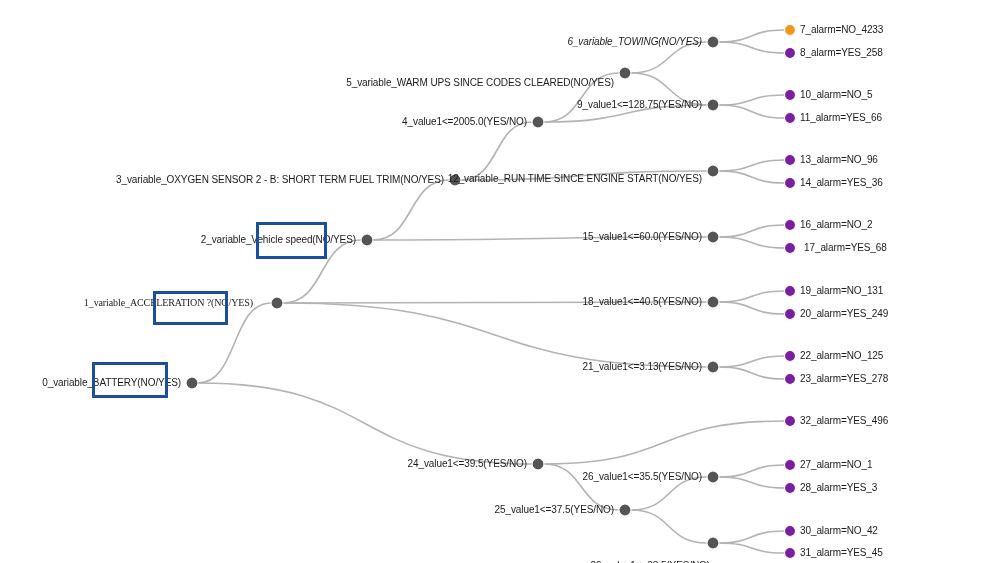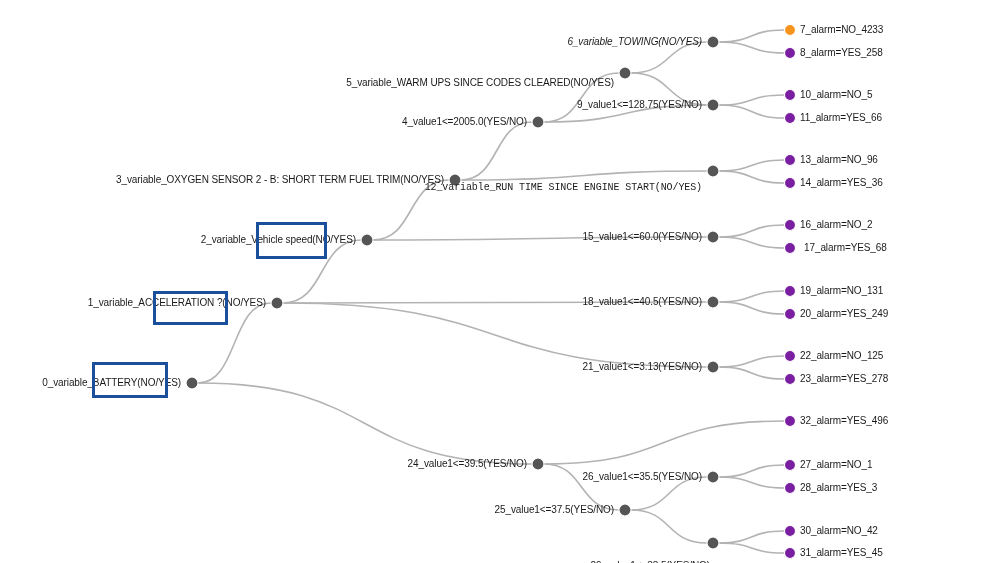--- a/index.html
+++ b/index.html
@@ -140,32 +140,32 @@
         <circle cx="790" cy="488" r="5.5" class="node-circle-leaf-purple"></circle>
         <circle cx="713" cy="543" r="6" class="node-circle-internal"></circle>
         <circle cx="790" cy="531" r="5.5" class="node-circle-leaf-purple"></circle>
         <circle cx="790" cy="553" r="5.5" class="node-circle-leaf-purple"></circle>
         <circle cx="790" cy="421" r="5.5" class="node-circle-leaf-purple"></circle>
       </g>
   </svg>
 
   <div id="labels-layer">
       <div class="node-label anchor-end" style="left: 181px; top: 383px;">0_variable_BATTERY(NO/YES)</div>
-      <div class="node-label anchor-end" style="left: 266px; top: 303px;">1_variable_ACCELERATION ?(NO/YES)</div>
+      <div class="node-label anchor-end" style="left: 253px; top: 303px; font-family: Liberation Serif, serif;">1_variable_ACCELERATION ?(NO/YES)</div>
       <div class="node-label anchor-end" style="left: 356px; top: 240px;">2_variable_Vehicle speed(NO/YES)</div>
       <div class="node-label anchor-end" style="left: 444px; top: 180px;">3_variable_OXYGEN SENSOR 2 - B: SHORT TERM FUEL TRIM(NO/YES)</div>
       <div class="node-label anchor-end" style="left: 527px; top: 122px;">4_value1&lt;=2005.0(YES/NO)</div>
       <div class="node-label anchor-end" style="left: 614px; top: 83px;">5_variable_WARM UPS SINCE CODES CLEARED(NO/YES)</div>
       <div class="node-label anchor-end" style="left: 702px; top: 42px; font-style: italic;">6_variable_TOWING(NO/YES)</div>
       <div class="node-label anchor-start" style="left: 800px; top: 30px;">7_alarm=NO_4233</div>
       <div class="node-label anchor-start" style="left: 800px; top: 53px;">8_alarm=YES_258</div>
       <div class="node-label anchor-end" style="left: 702px; top: 105px; text-align: center;">9_value1&lt;=128.75(YES/NO)</div>
       <div class="node-label anchor-start" style="left: 800px; top: 95px;">10_alarm=NO_5</div>
       <div class="node-label anchor-start" style="left: 800px; top: 118px;">11_alarm=YES_66</div>
-      <div class="node-label anchor-end" style="left: 702px; top: 188px; font-family: Liberation Mono, monospace;">12_variable_RUN TIME SINCE ENGINE START(NO/YES)</div>
+      <div class="node-label anchor-end" style="left: 702px; top: 179px;">12_variable_RUN TIME SINCE ENGINE START(NO/YES)</div>
       <div class="node-label anchor-start" style="left: 800px; top: 160px;">13_alarm=NO_96</div>
       <div class="node-label anchor-start" style="left: 800px; top: 183px; text-align: right;">14_alarm=YES_36</div>
       <div class="node-label anchor-end" style="left: 702px; top: 237px;">15_value1&lt;=60.0(YES/NO)</div>
       <div class="node-label anchor-start" style="left: 800px; top: 225px;">16_alarm=NO_2</div>
       <div class="node-label anchor-start" style="left: 768px; top: 248px; margin-left: 36px;">17_alarm=YES_68</div>
       <div class="node-label anchor-end" style="left: 702px; top: 302px;">18_value1&lt;=40.5(YES/NO)</div>
       <div class="node-label anchor-start" style="left: 800px; top: 291px;">19_alarm=NO_131</div>
       <div class="node-label anchor-start" style="left: 800px; top: 314px;">20_alarm=YES_249</div>
       <div class="node-label anchor-end" style="left: 702px; top: 367px;">21_value1&lt;=3.13(YES/NO)</div>
       <div class="node-label anchor-start" style="left: 800px; top: 356px;">22_alarm=NO_125</div>

